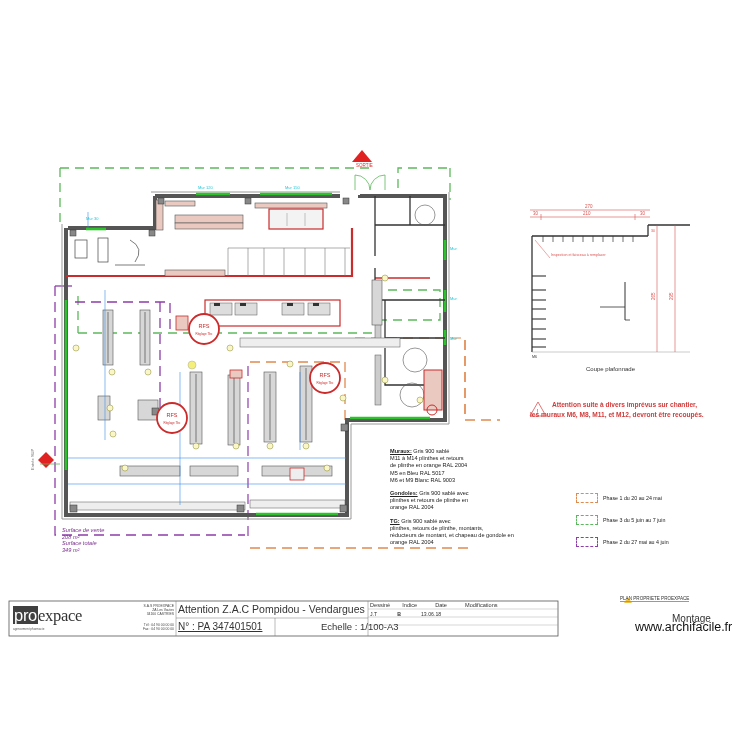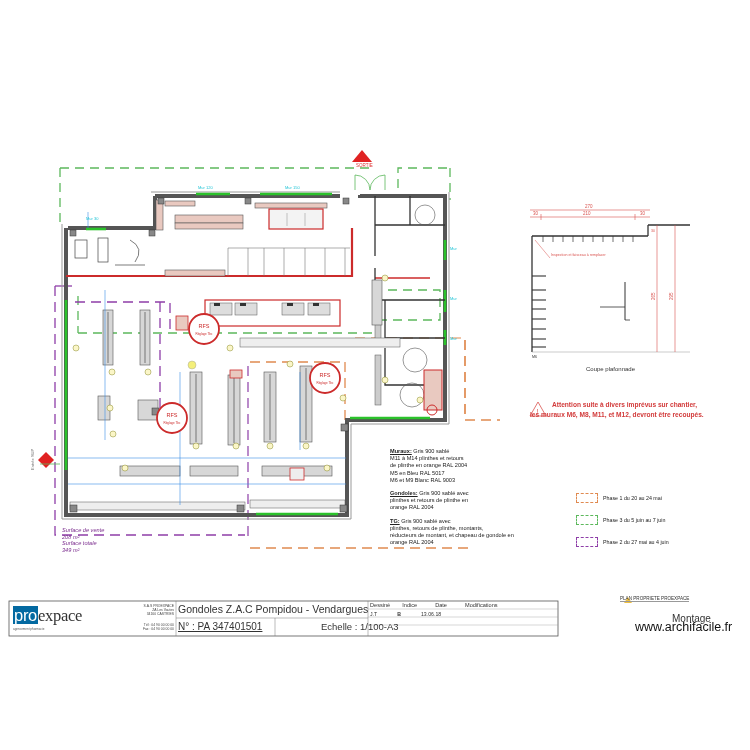--- a/index.html
+++ b/index.html
@@ -10,21 +10,21 @@
   .notes .u{text-decoration:underline;font-weight:bold;}
   .notes p{margin:0 0 6px 0;}
   .warning{left:530px;top:400px;width:210px;color:#d23a3a;font-size:6.6px;line-height:10px;font-weight:bold;}
   .legend{left:576px;top:487px;width:120px;font-size:5.3px;color:#222;}
   .legend .row{display:flex;align-items:center;height:22px;}
   .legend .sw{width:20px;height:8px;border:1.4px dashed;margin-right:5px;}
   .surf{left:62px;top:527px;font-size:5.6px;line-height:6.6px;color:#7b2d8e;font-style:italic;}
   .coupe-label{left:586px;top:366px;font-size:6px;color:#333;}
   .logo{left:11px;top:603px;width:80px;height:30px;}
   .logo .brand{position:absolute;left:2px;top:3px;font-size:16.5px;letter-spacing:-0.3px;}
-  .logo .brand .pro{background:#0369a1;color:#fff;padding:0 1px;}
+  .logo .brand .pro{background:#404040;color:#fff;padding:0 1px;}
   .logo .brand .rest{color:#333;font-family:Liberation Serif, serif;}
   .logo .tag{position:absolute;left:2px;top:24px;font-size:3px;color:#555;}
   .addr{left:126px;top:604px;width:48px;font-size:3.4px;line-height:4px;text-align:right;color:#444;}
   .tel{left:126px;top:623px;width:48px;font-size:3.4px;line-height:4px;text-align:right;color:#444;}
   .proj-title{left:178px;top:603px;font-size:10.5px;color:#333;}
   .proj-num{left:178px;top:621px;font-size:10px;color:#333;text-decoration:underline;}
   .scale{left:280px;top:621px;font-size:9.5px;color:#333;margin-left:41px;}
   .rev-head{left:370px;top:602px;font-size:5.6px;color:#333;display:flex;gap:12px;}
   .rev-row{left:370px;top:611px;font-size:5.2px;color:#333;display:flex;gap:20px;}
   .plan-prop{left:620px;top:596px;font-size:4.6px;color:#333;border-bottom:1px solid #999;}
@@ -370,21 +370,21 @@
 <div class="abs addr">
   <div>S.A.S PROEXPACE</div>
   <div>ZA Les Vautes</div>
   <div>34160 CASTRIES</div>
 </div>
 <div class="abs tel">
   <div>Tél : 04 90 00 00 00</div>
   <div>Fax : 04 90 00 00 00</div>
 </div>
 
-<div class="abs proj-title">Gondoles Z.A.C Pompidou - Vendargues</div>
+<div class="abs proj-title">Attention Z.A.C Pompidou - Vendargues</div>
 <div class="abs proj-num">N° : PA 347401501</div>
 <div class="abs scale">Echelle : 1/100-A3</div>
 
 <div class="abs rev-head">
   <span>Dessiné</span>
   <span>Indice</span>
   <span style="margin-left:6px">Date</span>
   <span style="margin-left:6px">Modifications</span>
 </div>
 <div class="abs rev-row">

